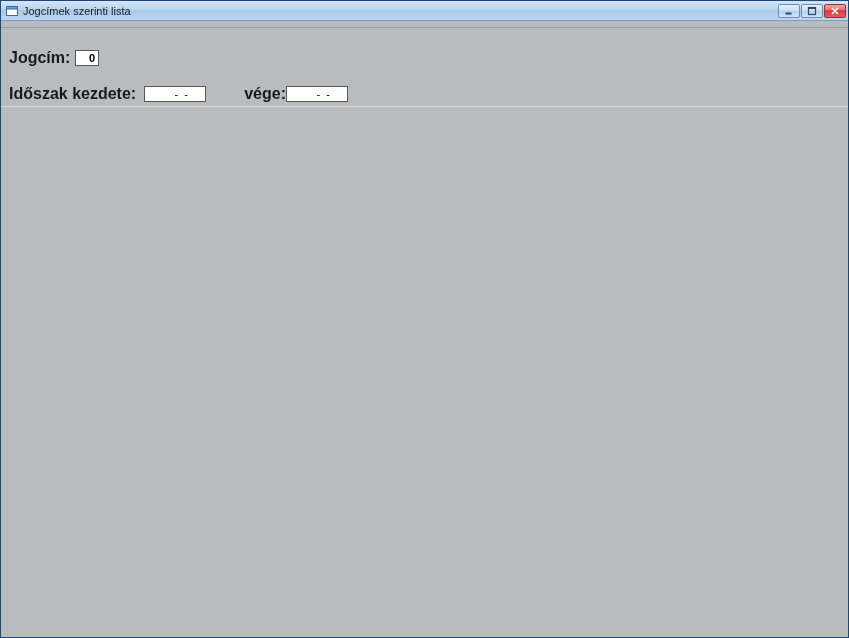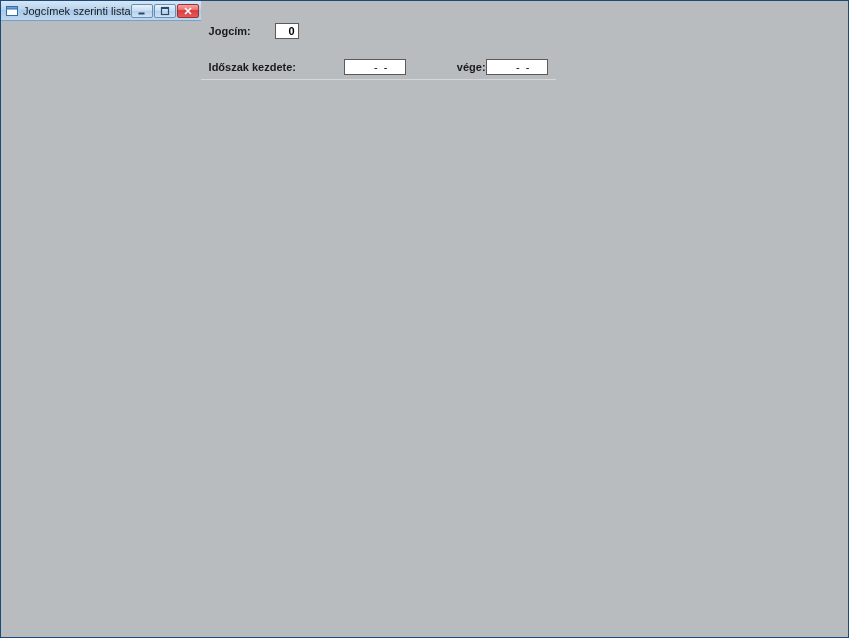--- a/index.html
+++ b/index.html
@@ -14,20 +14,21 @@
       width: 849px;
       height: 638px;
       overflow: hidden;
     }
     .window {
       width: 849px;
       height: 638px;
       background: #b9bcbf;
       border: 1px solid #1a4a7a;
       display: flex;
+      flex-direction: column;
     }
     .titlebar {
       height: 20px;
       background: linear-gradient(to bottom, #d7e6f5 0%, #b8d4ee 45%, #a6c8e8 46%, #bdd7ef 100%);
       border-bottom: 1px solid #7a9fc4;
       display: flex;
       align-items: center;
       padding: 0 2px 0 4px;
     }
     .titlebar-icon {
@@ -90,21 +91,21 @@
       margin-top: 10px;
     }
     .row2 {
       height: 20px;
       margin-top: 6px;
       margin-bottom: 2px;
     }
     .label {
       font-weight: bold;
       color: #1a1a1a;
-      font-size: 11px;
+      font-size: 16px;
     }
     .label-jogcim {
       width: 66px;
     }
     .label-kezdete {
       width: 135px;
     }
     .label-vege {
       width: 56px;
       margin-left: 24px;

